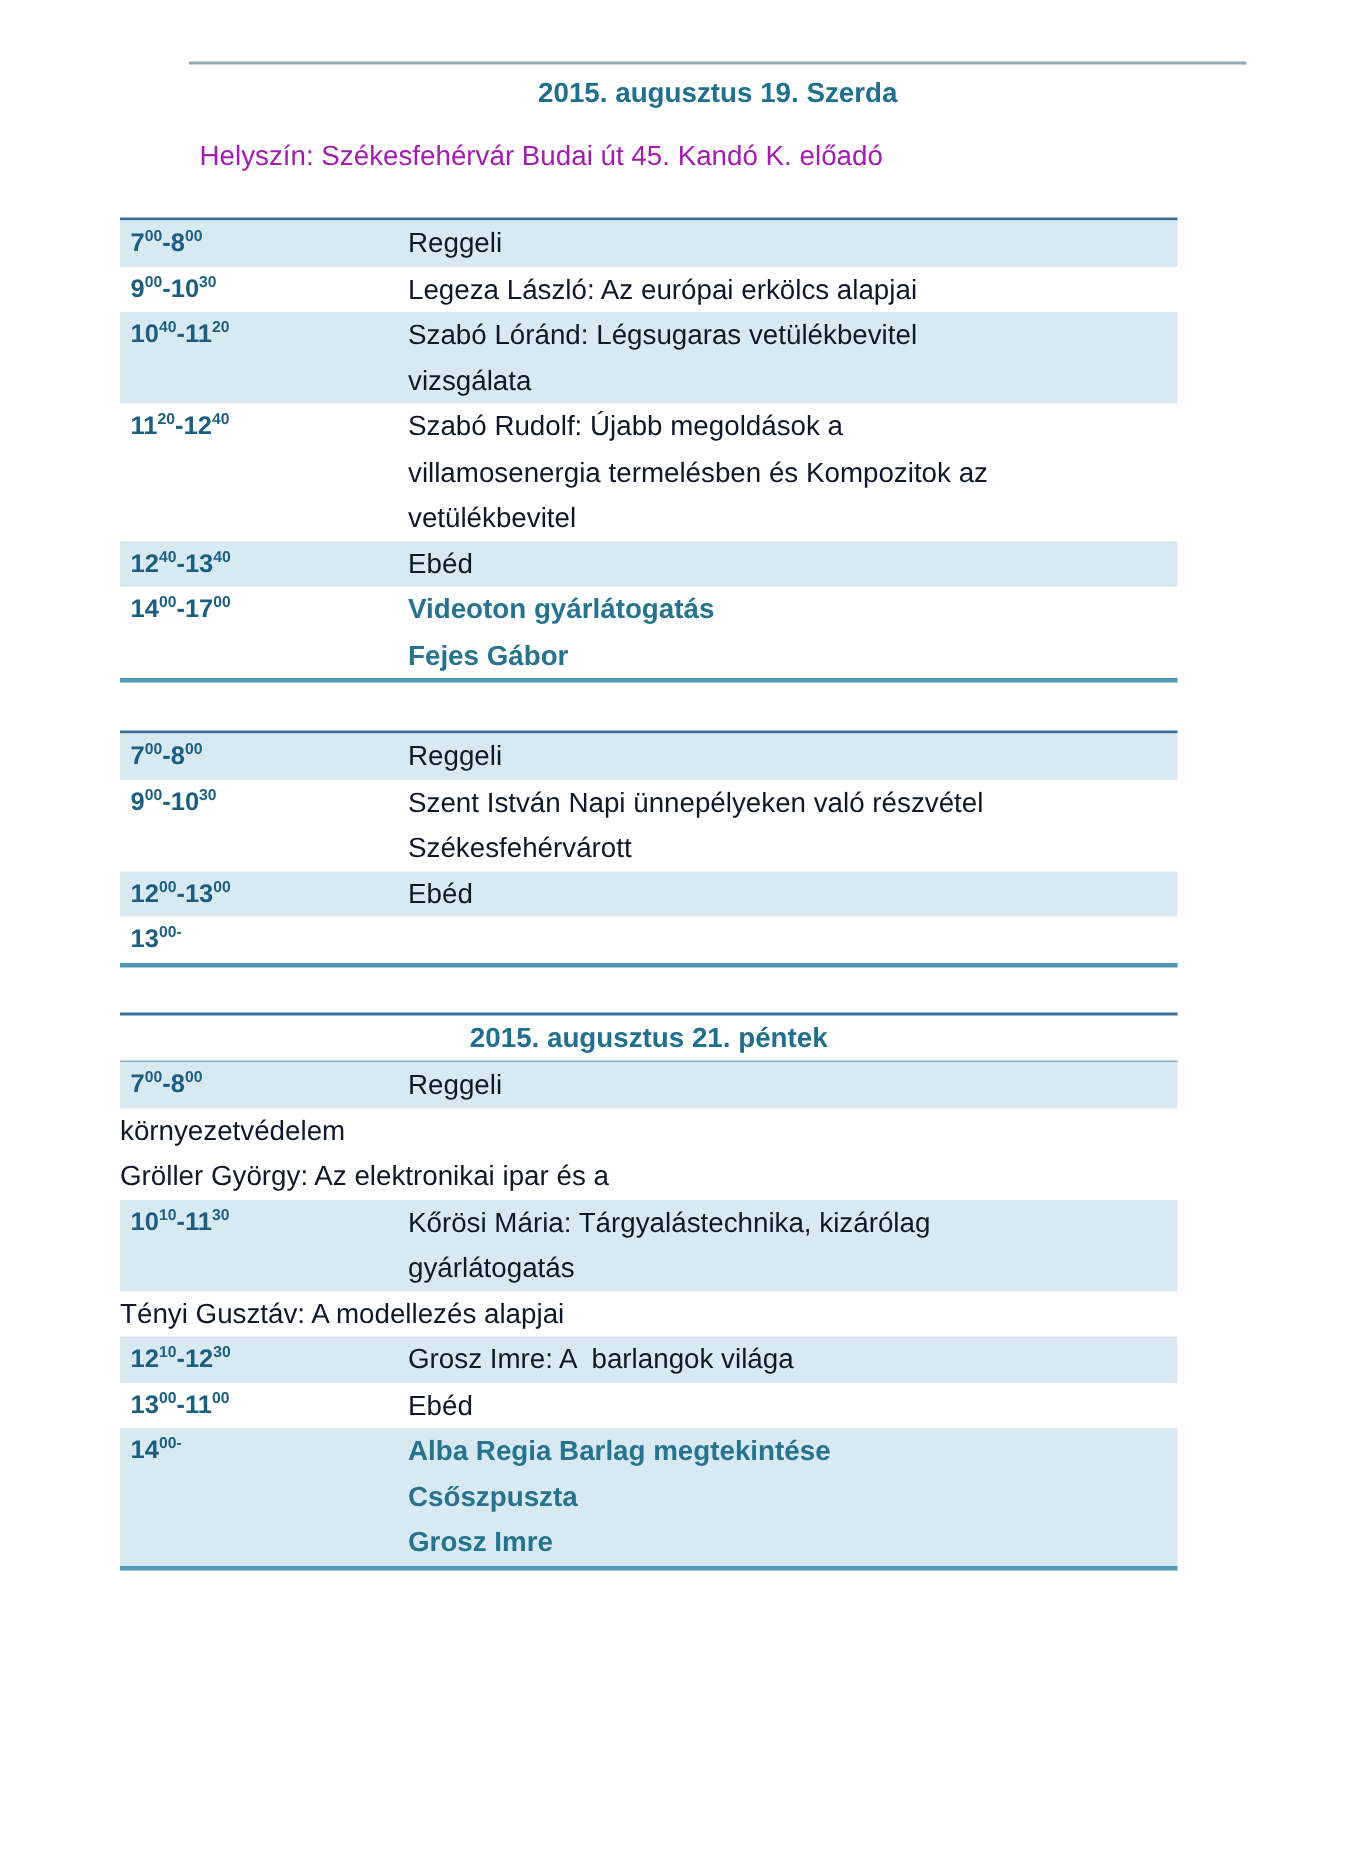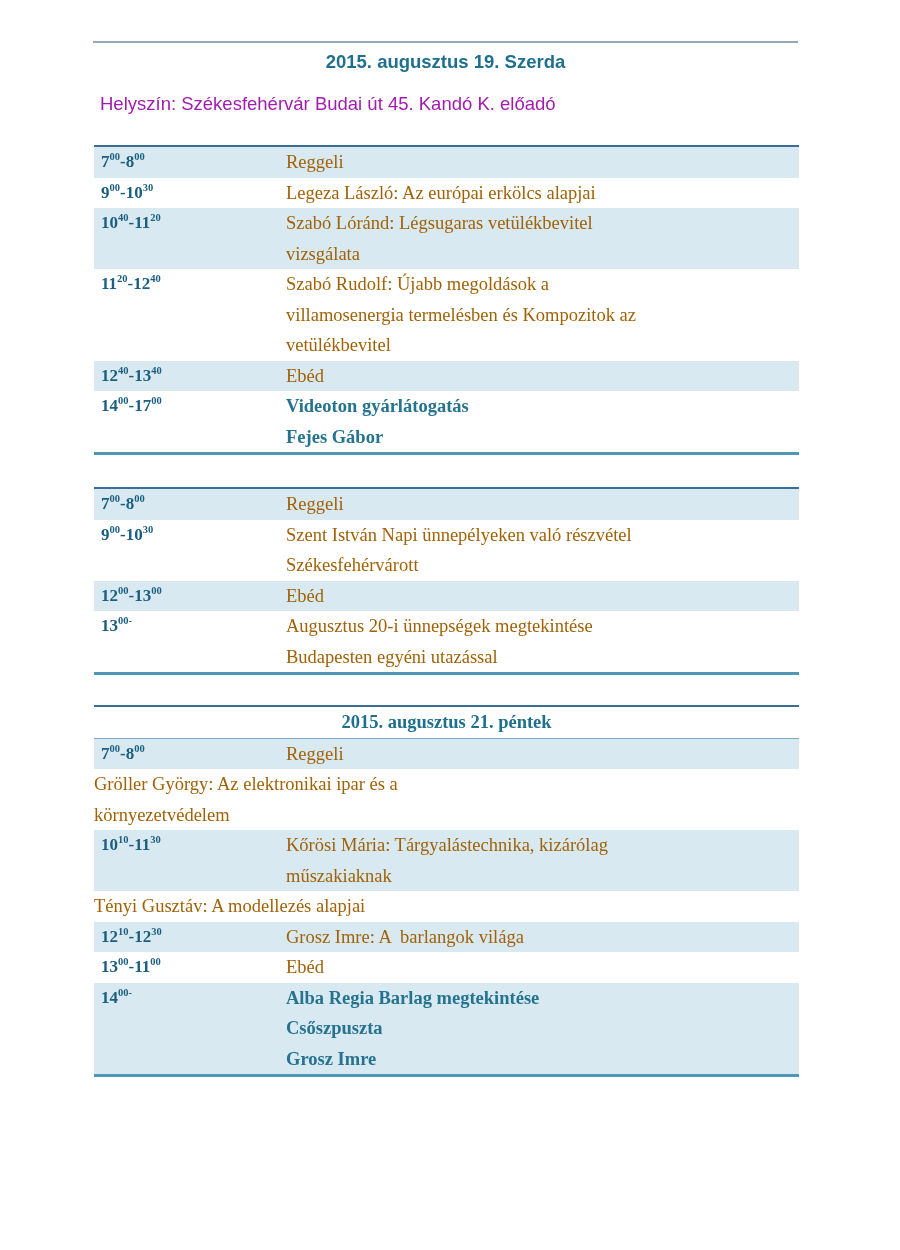--- a/index.html
+++ b/index.html
@@ -2,45 +2,44 @@
 <html><head>
 <meta charset="utf-8">
 <style>
   * { margin:0; padding:0; box-sizing:border-box; }
   html,body { background:#ffffff; }
   body {
     width:900px; height:1250px;
     font-family:"Liberation Sans", sans-serif;
     color:#2e7f9f;
   }
-  .page { position:relative; width:852px; height:1250px; background:#ffffff; overflow:hidden; }
+  .page { position:relative; width:852px; height:1250px; background:#ffffff; overflow:hidden;padding-left:33px; }
 
   .rule-top {
     margin:41px 0 0 93px;
     width:705px; height:2px;
     background:#93a9b7;
   }
 
   .day-title-standalone {
     width:705px; margin:4px 0 0 93px;
     text-align:center;
     font-weight:bold; font-size:18.5px; line-height:30px;
     color:#1f6f8e;
   }
   .location-line {
     margin:12px 0 0 100px;
     font-size:18.5px; line-height:30px;
     color:#a21caf;
   }
 
   .schedule-table {
-    width:705px; margin-left:94px;
+    width:705px; margin-left:47px;
     border-top:2px solid #3a6e96;
     border-bottom:3px solid #4e97b5;
-    font-family:Liberation Serif, serif;
   }
   .schedule-table.t1 { margin-top:26px; }
   .schedule-table.t2 { margin-top:32px; }
   .schedule-table.t3 { margin-top:30px; }
 
   .day-header-row {
     border-bottom:1px solid #7fa9c0;
   }
   .day-header {
     width:100%;
@@ -56,21 +55,21 @@
     flex:none; width:192px; padding-left:7px;
     font-weight:bold; font-size:17px; line-height:30.5px;
     color:#1b5f80;
     white-space:nowrap;
   }
   .time sup { font-size:10.5px; line-height:0; }
 
   .content { flex:1; padding-right:6px; }
   .line {
     font-size:18.5px; line-height:30.5px;
-    color:#a16207;
+    color:#0f172a;
     white-space:pre-wrap;
   }
   .content.special .line {
     font-weight:bold;
     color:#26738f;
   }
 </style>
 </head>
 <body>
 
@@ -151,53 +150,49 @@
 
     <div class="row alt">
       <div class="time"><span>12</span><sup>00</sup><span>-13</span><sup>00</sup></div>
       <div class="content">
         <div class="line">Ebéd</div>
       </div>
     </div>
 
     <div class="row">
       <div class="time"><span>13</span><sup>00-</sup><span></span><sup></sup></div>
-      <div class="content">
-        <div class="line">Augusztus 20-i ünnepségek megtekintése</div>
-        <div class="line">Budapesten egyéni utazással</div>
-      </div>
     </div>
 
   </div>
 
   <div class="schedule-table t3">
 
     <div class="row day-header-row">
       <div class="day-header">2015. augusztus 21. péntek</div>
     </div>
 
     <div class="row alt">
       <div class="time"><span>7</span><sup>00</sup><span>-8</span><sup>00</sup></div>
       <div class="content">
         <div class="line">Reggeli</div>
       </div>
     </div>
 
     <div class="row">
       <div class="content">
+        <div class="line">környezetvédelem</div>
         <div class="line">Gröller György: Az elektronikai ipar és a</div>
-        <div class="line">környezetvédelem</div>
       </div>
     </div>
 
     <div class="row alt">
       <div class="time"><span>10</span><sup>10</sup><span>-11</span><sup>30</sup></div>
       <div class="content">
         <div class="line">Kőrösi Mária: Tárgyalástechnika, kizárólag</div>
-        <div class="line">műszakiaknak</div>
+        <div class="line">gyárlátogatás</div>
       </div>
     </div>
 
     <div class="row">
       <div class="content">
         <div class="line">Tényi Gusztáv: A modellezés alapjai</div>
       </div>
     </div>
 
     <div class="row alt">

